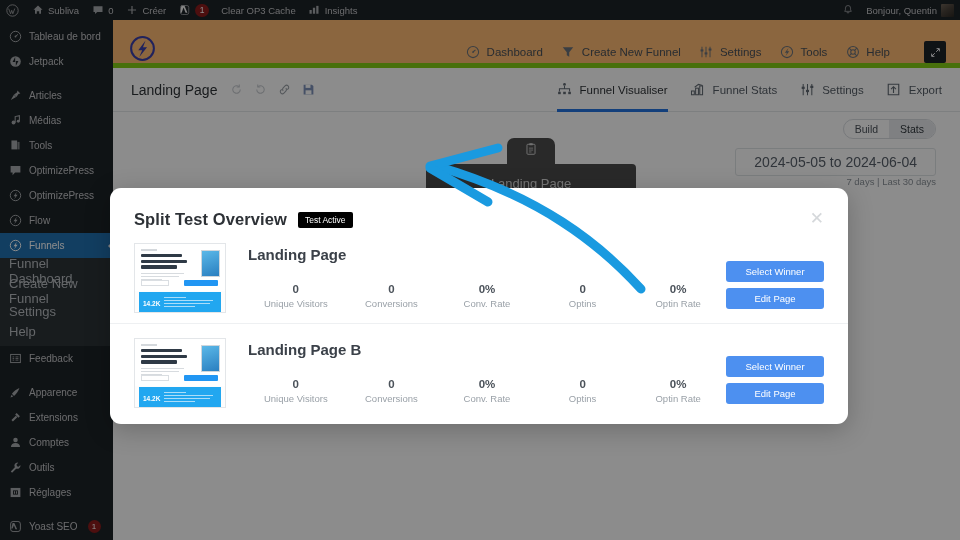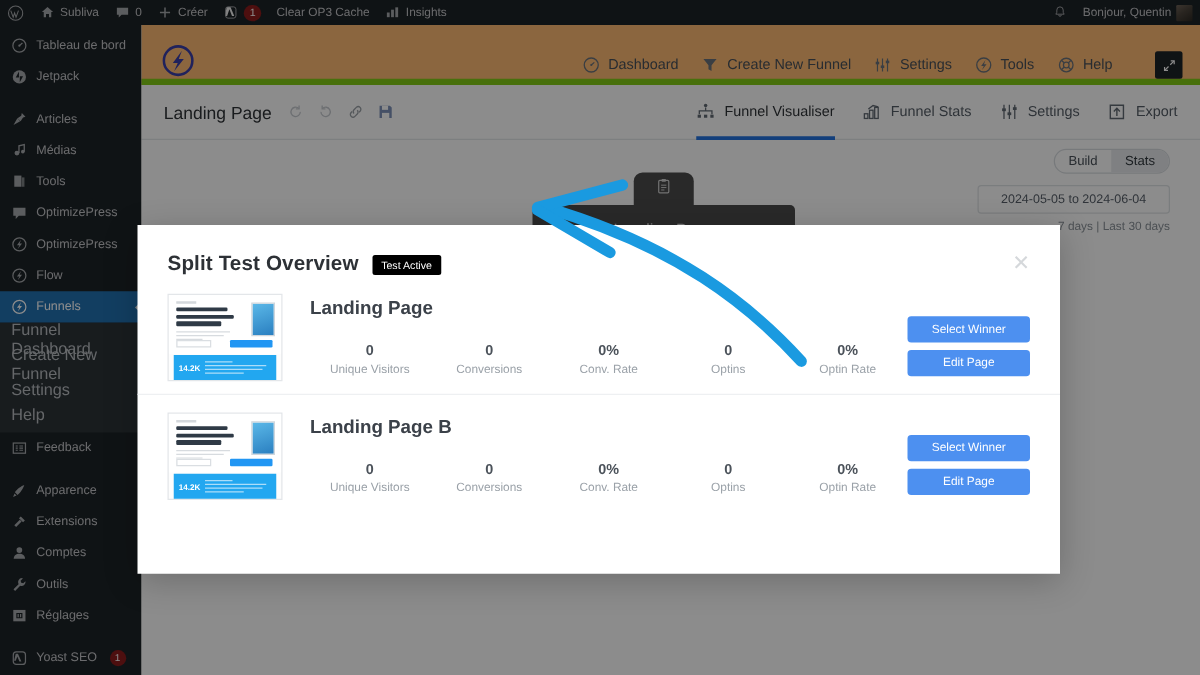--- a/index.html
+++ b/index.html
@@ -99,43 +99,43 @@
   .mode-toggle {
     position: absolute; right: 24px; top: 7px;
     display: flex; border: 1px solid #d9dde1; border-radius: 11px; overflow: hidden;
     background: #fff; font-size: 10.5px;
   }
   .mode-btn { padding: 3px 11px; color: #4a5159; }
   .mode-btn.sel { background: #e7eaed; color: #31373d; }
   .daterange {
     position: absolute; right: 24px; top: 36px;
     border: 1px solid #dfe3e6; border-radius: 3px; padding: 5px 18px;
-    font-size: 10px; color: #58606a; background: #fff; white-space: nowrap;
+    font-size: 14px; color: #58606a; background: #fff; white-space: nowrap;
   }
   .quickdates { position: absolute; right: 24px; top: 64px; font-size: 9.5px; color: #8b9299; white-space: nowrap; }
 
   .node { position: absolute; left: 313px; top: 26px; width: 210px; }
   .node-tab {
     width: 48px; height: 26px; margin: 0 auto; background: #4b4b4b;
     border-radius: 7px 7px 0 0; display: flex; align-items: center; justify-content: center;
     color: #cfcfcf;
   }
   .node-body {
     height: 38px; background: #4b4b4b; border-radius: 4px;
     display: flex; align-items: center; justify-content: center;
     color: #d6d6d6; font-size: 13px;
   }
 
   
   .overlay { position: absolute; inset: 0; background: rgba(0,0,0,0.45); z-index: 50; }
 
   
   .modal {
-    position: absolute; left: 110px; top: 180px; width: 738px; height: 279px;
-    background: #fff; z-index: 60; box-shadow: 0 6px 26px rgba(0,0,0,0.22);
+    position: absolute; left: 110px; top: 188px; width: 738px; height: 236px;
+    background: #fff; z-index: 60; box-shadow: 0 6px 26px rgba(0,0,0,0.22); border-radius: 11px;
   }
   .modal-head { display: flex; align-items: flex-start; padding: 22px 24px 0 24px; }
   .modal-title { font-size: 16.5px; font-weight: bold; color: #2d3136; letter-spacing: .1px; }
   .pill-active {
     margin-left: 11px; margin-top: 2px; background: #000000; color: #fff;
     font-size: 8.5px; padding: 3px 7px; border-radius: 2px; white-space: nowrap;
   }
   .modal-close { margin-left: auto; color: #d5d8db; font-size: 17px; line-height: 1; cursor: pointer; }
 
   .variant-row { display: flex; align-items: flex-start; padding: 14px 24px 10px 24px; }

